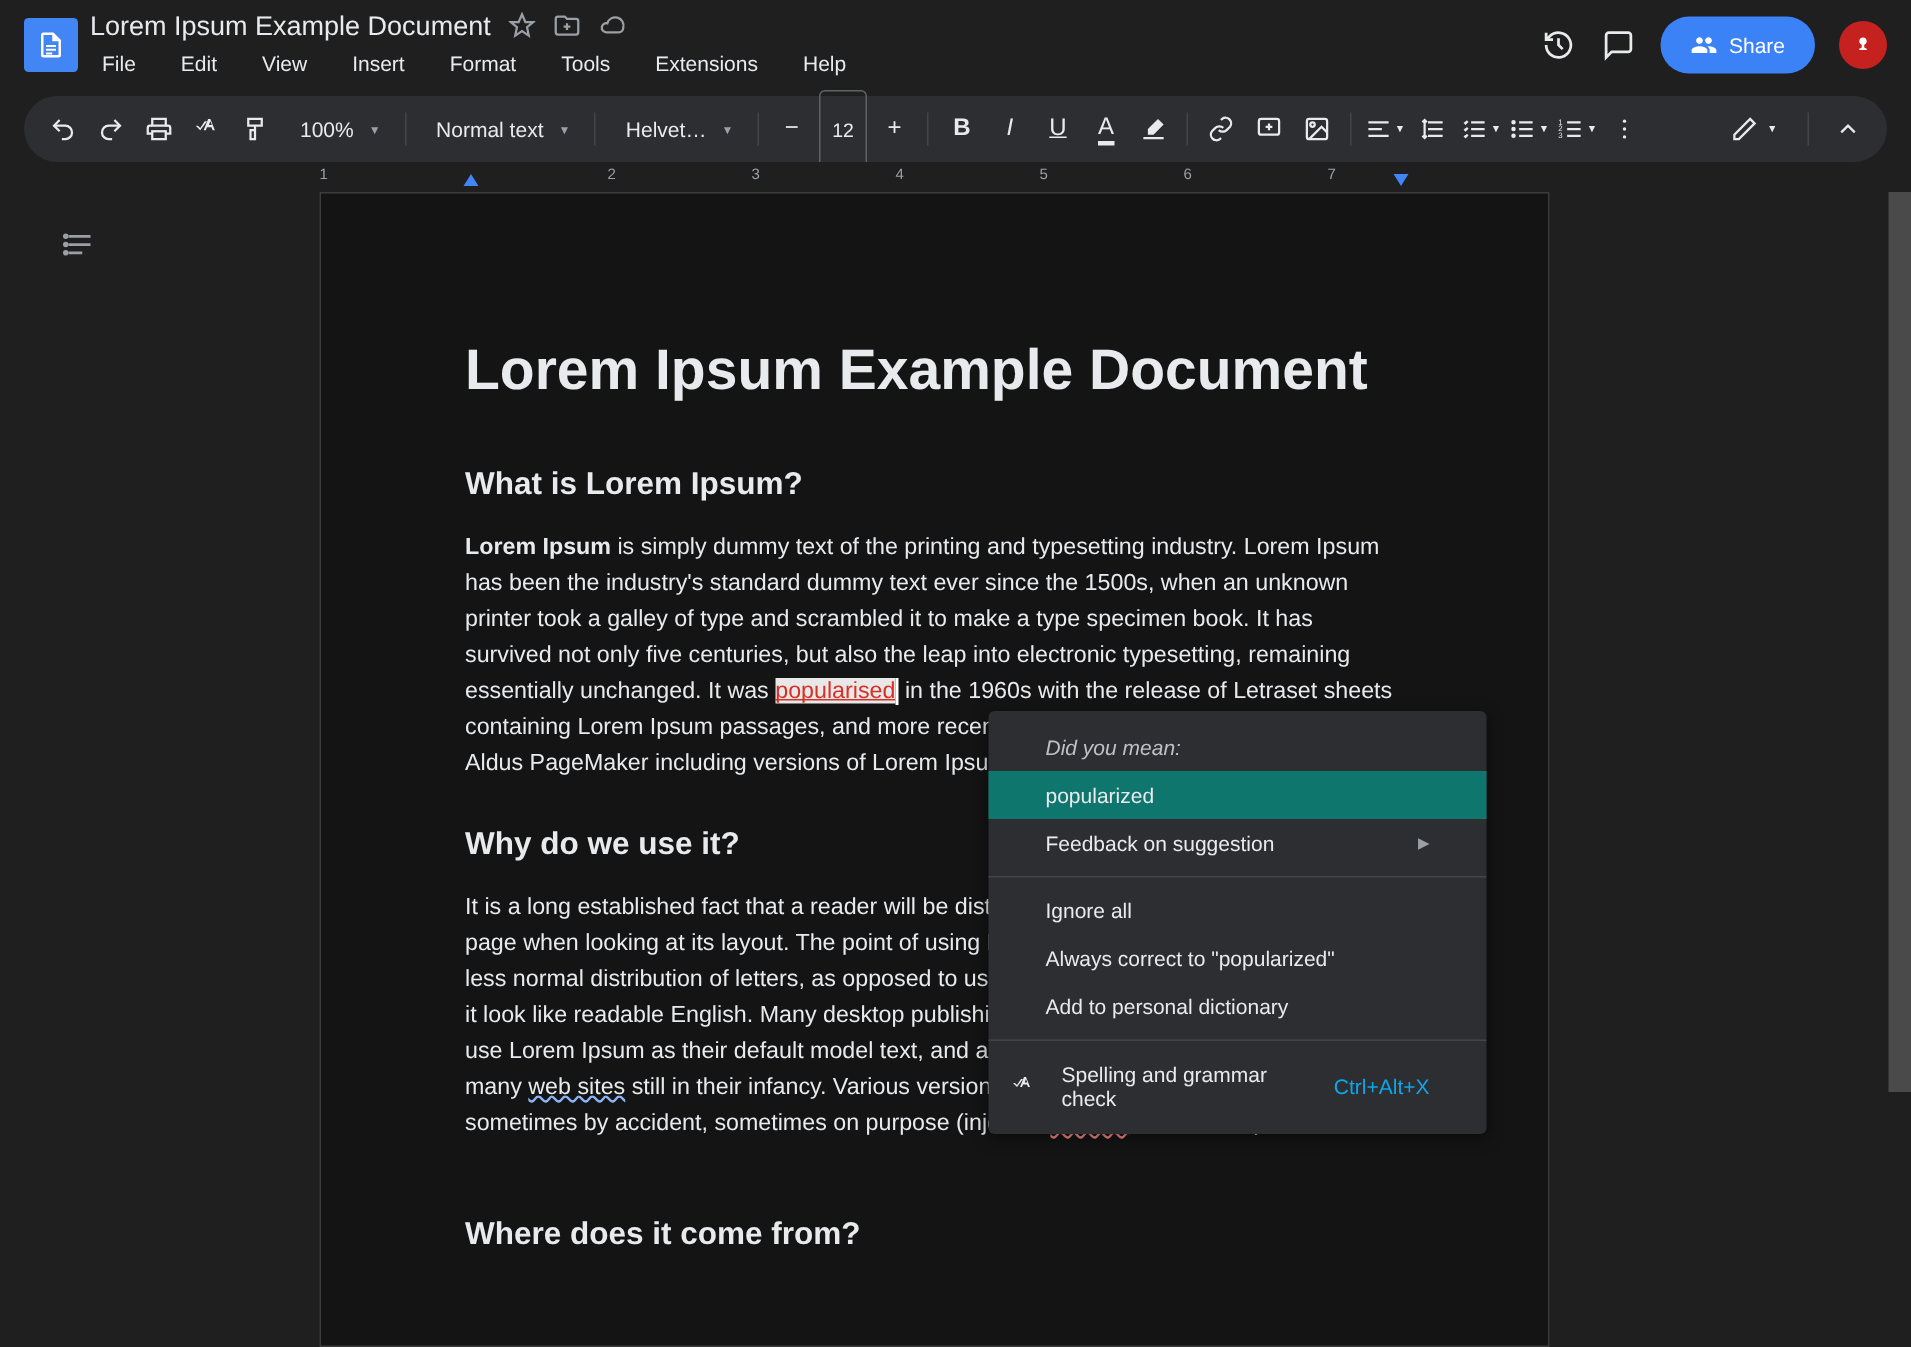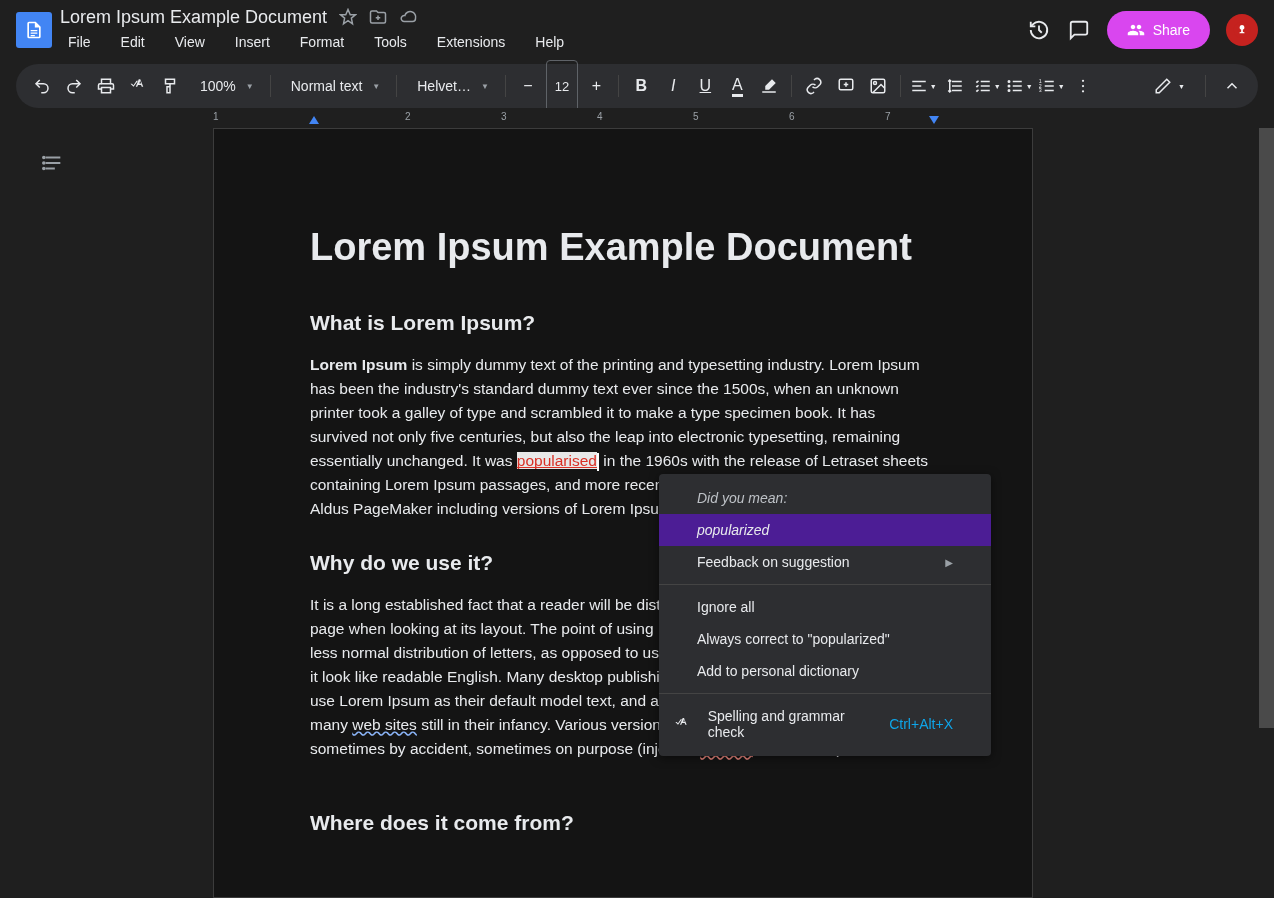--- a/index.html
+++ b/index.html
@@ -32,21 +32,21 @@
 .logo svg { width: 20px; height: 26px; }
 .title-area { flex: 1; display: flex; flex-direction: column; gap: 2px; }
 .title-row { display: flex; align-items: center; gap: 12px; }
 .doc-title { font-size: 18px; color: #e8eaed; font-weight: 400; }
 .title-icon { width: 18px; height: 18px; display:inline-flex; align-items:center; justify-content:center; color:#9aa0a6;}
 .menu-bar { display: flex; gap: 14px; }
 .menu-item { font-size: 14px; color: #e8eaed; padding: 4px 8px; border-radius: 4px; cursor: pointer; }
 .header-right { display: flex; align-items: center; gap: 16px; }
 .hdr-icon { width: 24px; height:24px; display:inline-flex; align-items:center; justify-content:center; color:#e8eaed; cursor:pointer;}
 .share-btn {
-  background: #d946ef;
+  background: #3b82f6;
   color: #fff;
   border-radius: 24px;
   padding: 10px 20px;
   display: flex;
   align-items: center;
   gap: 8px;
   font-size: 14px;
   font-weight: 500;
   cursor: pointer;
 }
@@ -136,21 +136,21 @@
   background: #2d2e31;
   border-radius: 4px;
   box-shadow: 0 2px 10px rgba(0,0,0,0.5);
   padding: 8px 0;
   z-index: 100;
   font-size: 14px;
   color: #e8eaed;
 }
 .cm-title { padding: 8px 38px; font-style: italic; color: #bdc1c6; }
 .cm-item { padding: 8px 38px; cursor:pointer; display:flex; align-items:center; justify-content:space-between;}
-.cm-item.hl { background: #4c1d95; font-style: italic; }
+.cm-item.hl { background: #0f766e; }
 .cm-item .sub { color:#9aa0a6; font-size:10px;}
 .cm-sep { height:1px; background:#444; margin:6px 0;}
 .cm-item.with-icon { padding-left: 14px; gap:16px; justify-content:flex-start;}
 .cm-item .kbd { margin-left:auto; color:#0ea5e9;}
 .cm-icon { width:20px;height:20px;display:inline-flex;align-items:center;justify-content:center;}
 .scrollbar {
   position:absolute; right:0; top:128px; bottom:0; width:15px; background:#1f1f1f;
 }
 .scroll-thumb { position:absolute; top:0; width:15px; height:600px; background:#4a4a4a; border-radius:0;}
 </style>

